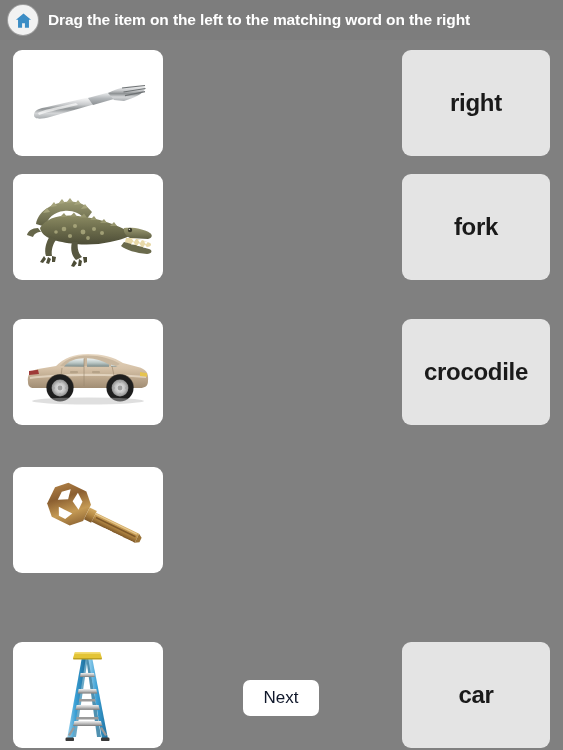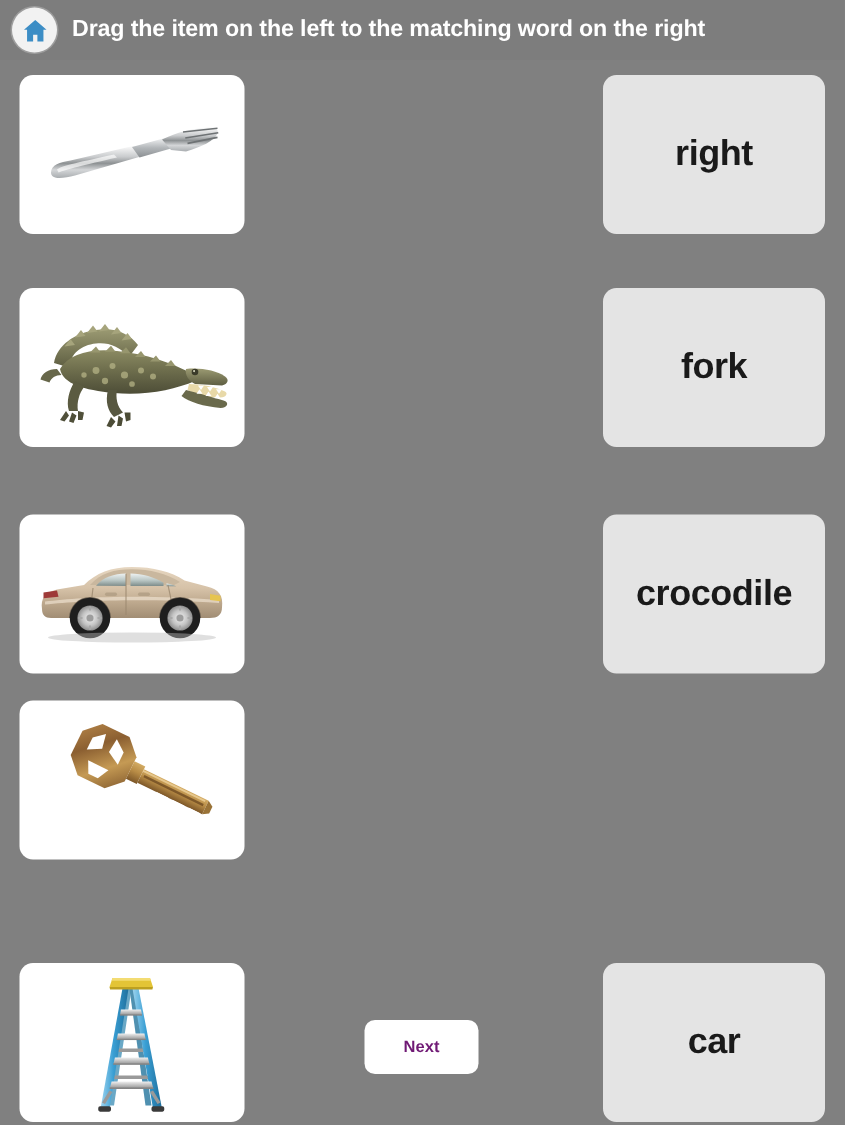--- a/index.html
+++ b/index.html
@@ -47,34 +47,34 @@
     display:flex;align-items:center;justify-content:center;
   }
   .word-card span{
     color:#1a1a1a;
     font-size:24px;
     font-weight:bold;
     letter-spacing:-0.3px;
   }
   
   .r0{top:10px;}
-  .r1{top:152px;justify-content:center;}
-  .r2{top:303px;}
+  .r1{top:134px;justify-content:center;}
+  .r2{top:279px;}
   .r3{top:427px;}
   .r4{top:602px;}
   
   #next-btn{
     position:absolute;left:243px;top:680px;
     width:76px;height:36px;
     background:#ffffff;border-radius:7px;
     display:flex;align-items:center;justify-content:center;
     cursor:pointer;
   }
   #next-btn span{
-    color:#701a75;font-size:11px;font-weight:bold;
+    color:#0f172a;font-size:17px;font-weight:normal;
   }
 </style>
 </head>
 <body>
 
 <div id="header">
   <div id="home-btn">
     <span>
       <svg width="19" height="19" viewBox="0 0 24 24" aria-hidden="true">
         <path fill="#3c8dc5" d="M12 3L2.5 11.2h2.6V21h5.1v-5.6h3.6V21h5.1v-9.8h2.6z"></path>

